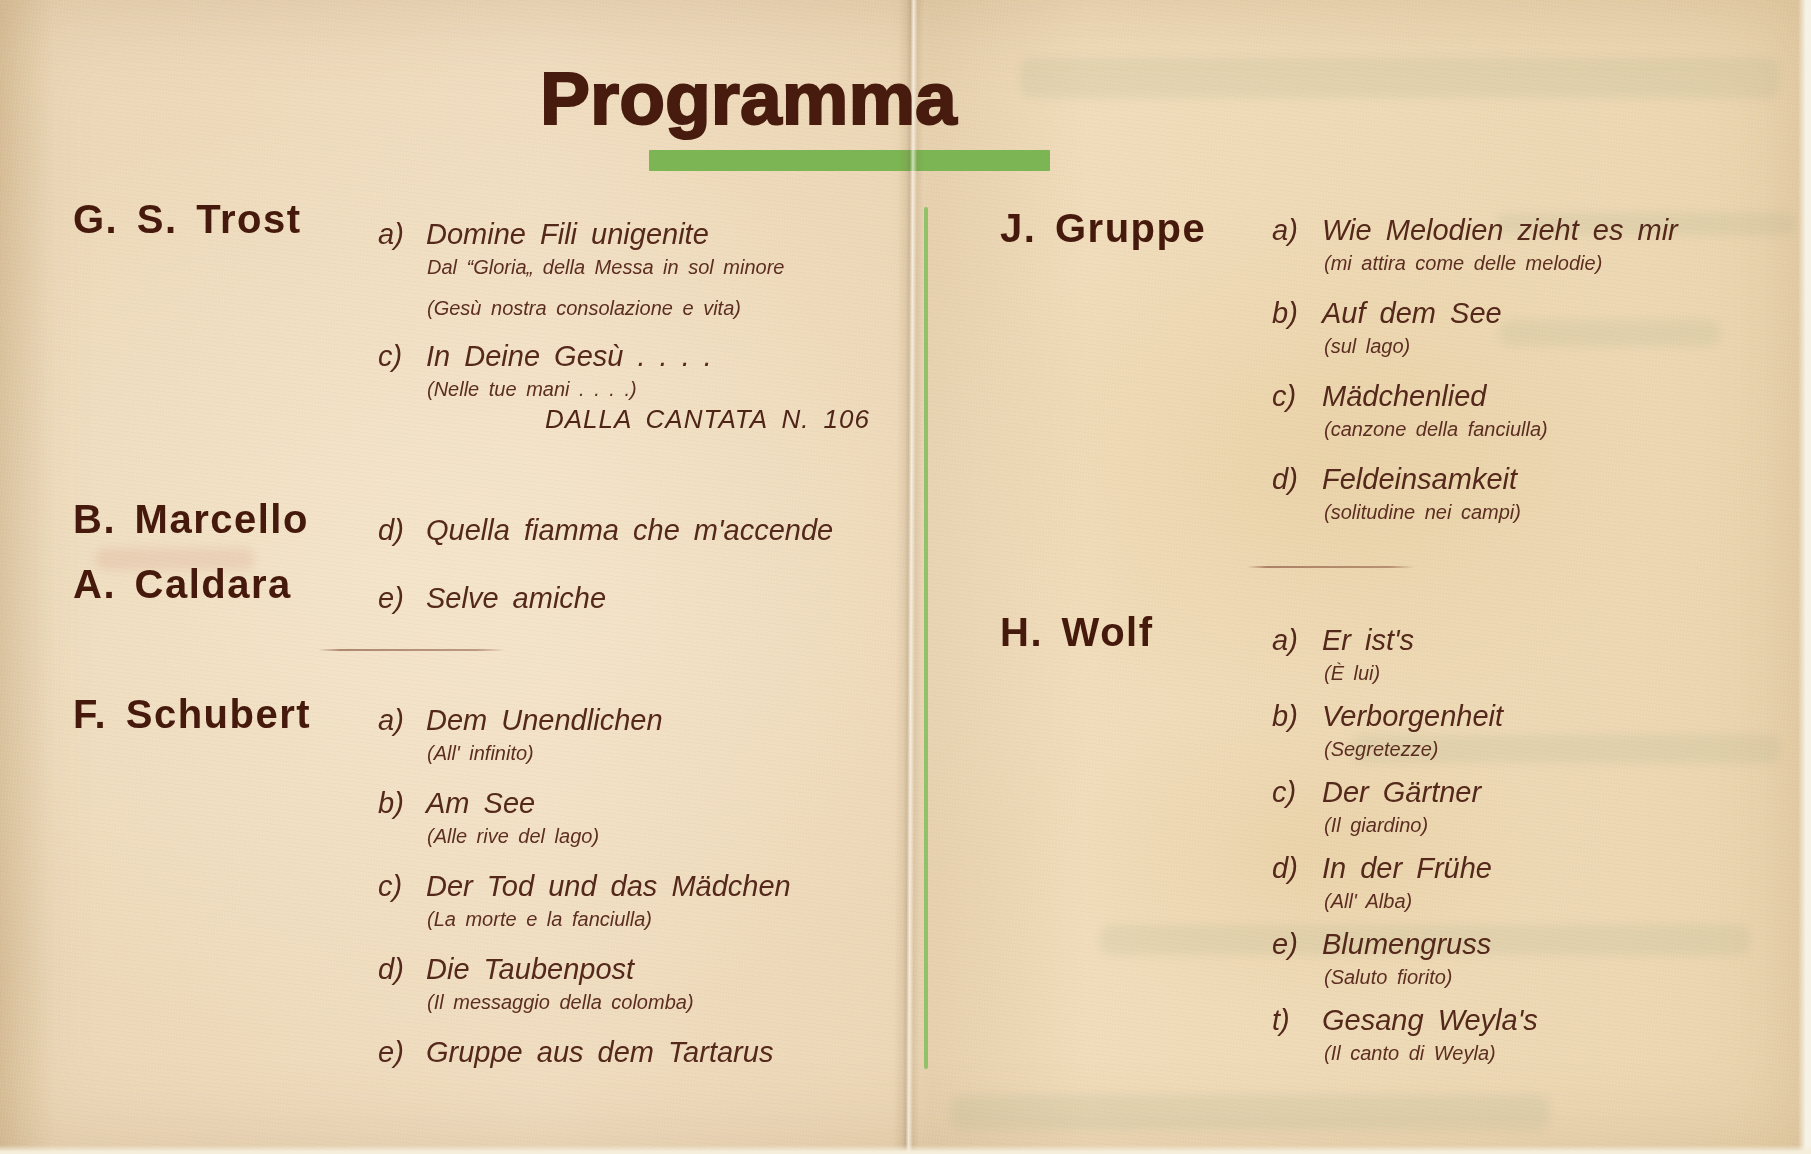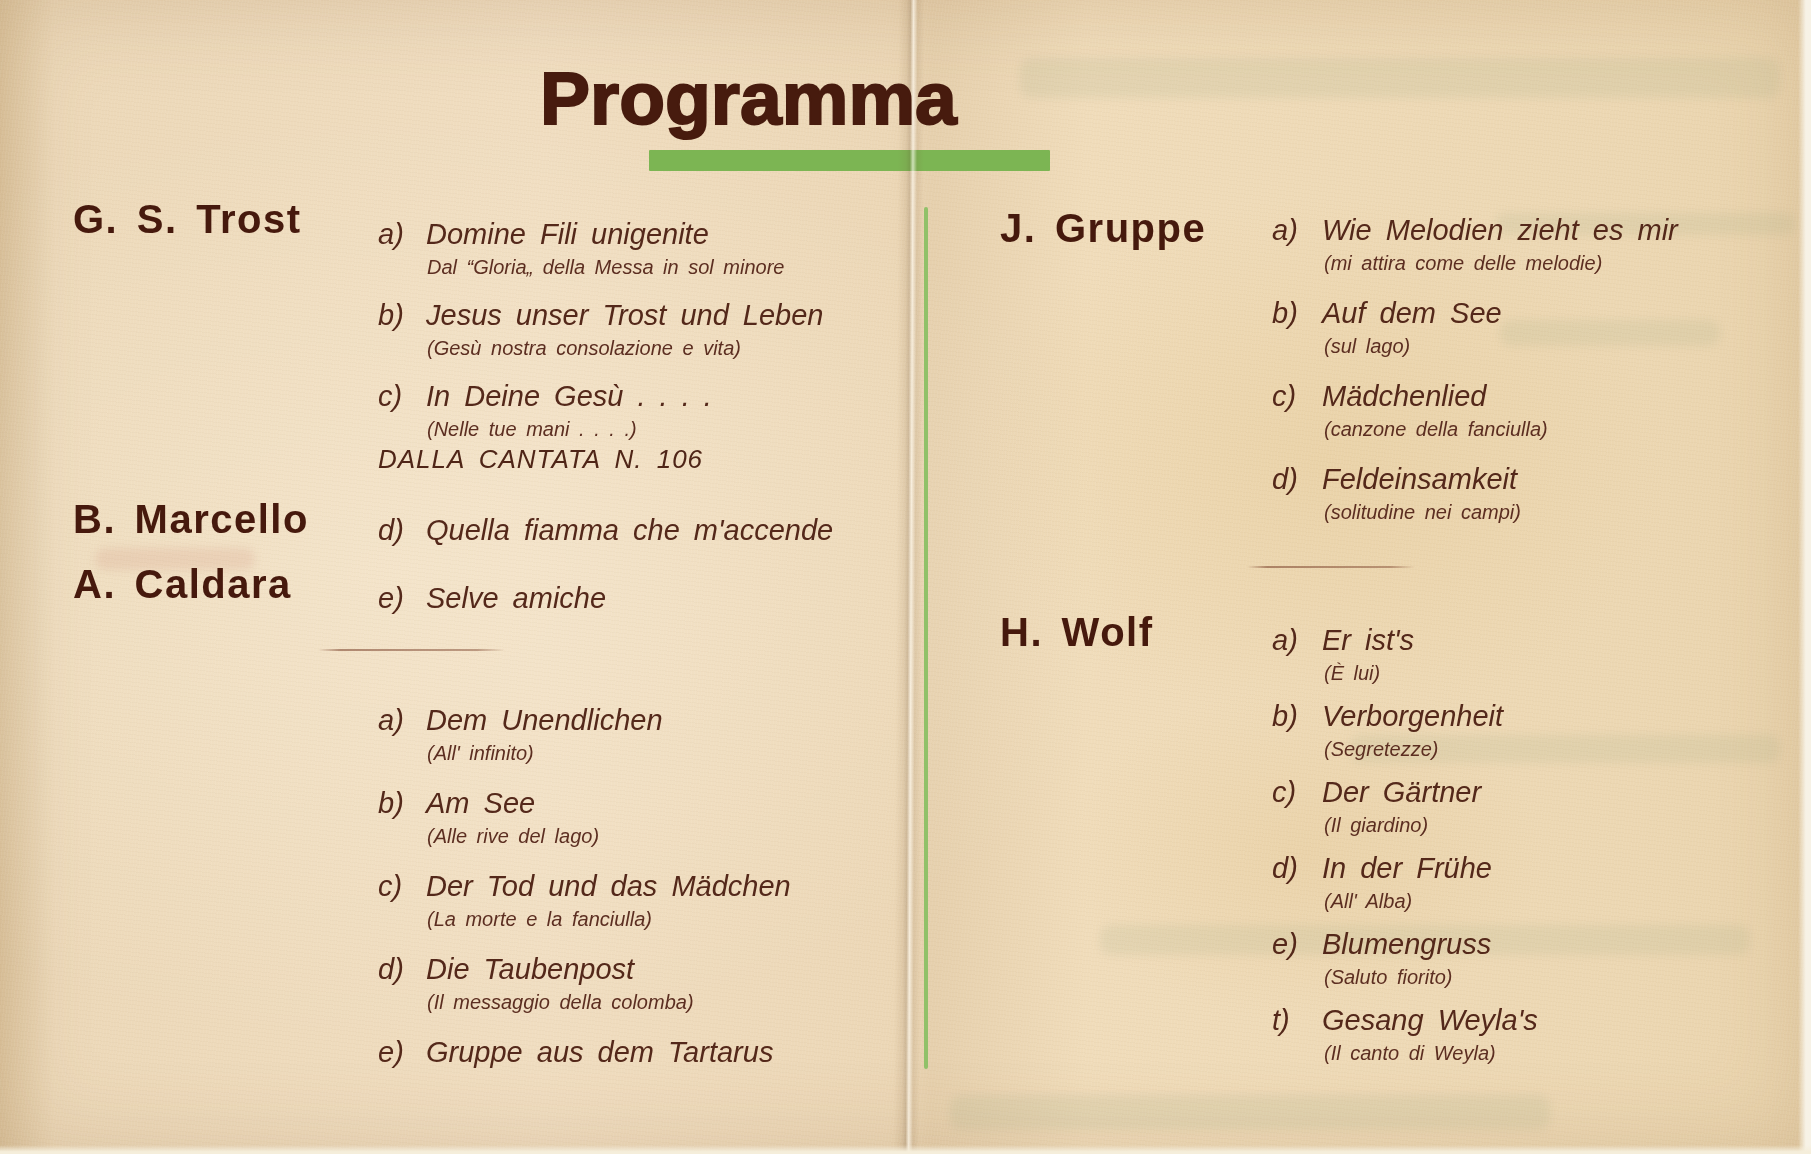--- a/index.html
+++ b/index.html
@@ -33,21 +33,21 @@
     -webkit-text-stroke:2px #471b0e;letter-spacing:0;}
   .title-bar{position:absolute;left:649px;top:150px;width:401px;height:21px;background:#7cb553;z-index:3;border-radius:1px;}
   .vrule{position:absolute;left:924px;top:207px;width:4px;height:862px;background:#8cc065;border-radius:2px;z-index:3;opacity:.95;}
 
   .composer{position:absolute;z-index:10;font-weight:700;font-size:40px;line-height:48px;
     color:#46190d;letter-spacing:1.5px;word-spacing:6px;white-space:nowrap;}
   .items{position:absolute;z-index:10;width:530px;}
   .item .main{font-style:italic;font-size:29px;line-height:40px;color:#54281a;word-spacing:6px;white-space:nowrap;}
   .item .marker{display:inline-block;width:48px;}
   .item .sub{font-style:italic;font-size:20px;line-height:27px;color:#5c2e21;padding-left:49px;word-spacing:4px;white-space:nowrap;}
-  .item .note{font-style:italic;font-size:26px;line-height:28px;color:#4f2517;width:492px;
+  .item .note{font-style:italic;font-size:26px;line-height:28px;color:#4f2517;width:492px;text-align:right;
     letter-spacing:1px;word-spacing:6px;margin-top:2px;}
 
   .name-bach{top:195px;left:73px}      .items-bach{top:214px;left:378px}
   .name-marcello{top:495px;left:73px}  .items-marcello{top:510px;left:378px}
   .name-caldara{top:560px;left:73px}   .items-caldara{top:578px;left:378px}
   .name-schubert{top:690px;left:73px}  .items-schubert{top:700px;left:378px}
   .name-brahms{top:204px;left:1000px}  .items-brahms{top:210px;left:1272px}
   .name-wolf{top:608px;left:1000px}    .items-wolf{top:620px;left:1272px}
 
   .items-bach .item{margin-bottom:14px}
@@ -82,21 +82,20 @@
 
   <div class="title">Programma</div>
 
   <div class="composer name-bach">G. S. Trost</div>
   <div class="items items-bach">
     <div class="item">
       <div class="main"><span class="marker">a)</span><span>Domine Fili unigenite</span></div>
       <div class="sub">Dal “Gloria„ della Messa in sol minore</div>
     </div>
     <div class="item">
-      <div class="main"><span class="marker">b)</span><span>Jesus unser Trost und Leben</span></div>
       <div class="sub">(Gesù nostra consolazione e vita)</div>
     </div>
     <div class="item">
       <div class="main"><span class="marker">c)</span><span>In Deine Gesù . . . .</span></div>
       <div class="sub">(Nelle tue mani . . . .)</div>
       <div class="note">DALLA CANTATA N. 106</div>
     </div>
   </div>
 
   <div class="composer name-marcello">B. Marcello</div>
@@ -108,20 +107,21 @@
 
   <div class="composer name-caldara">A. Caldara</div>
   <div class="items items-caldara">
     <div class="item">
       <div class="main"><span class="marker">e)</span><span>Selve amiche</span></div>
     </div>
   </div>
 
   <div class="sec-divider div-left"></div>
 
+  <div class="composer name-schubert">F. Schubert</div>
   <div class="items items-schubert">
     <div class="item">
       <div class="main"><span class="marker">a)</span><span>Dem Unendlichen</span></div>
       <div class="sub">(All' infinito)</div>
     </div>
     <div class="item">
       <div class="main"><span class="marker">b)</span><span>Am See</span></div>
       <div class="sub">(Alle rive del lago)</div>
     </div>
     <div class="item">

